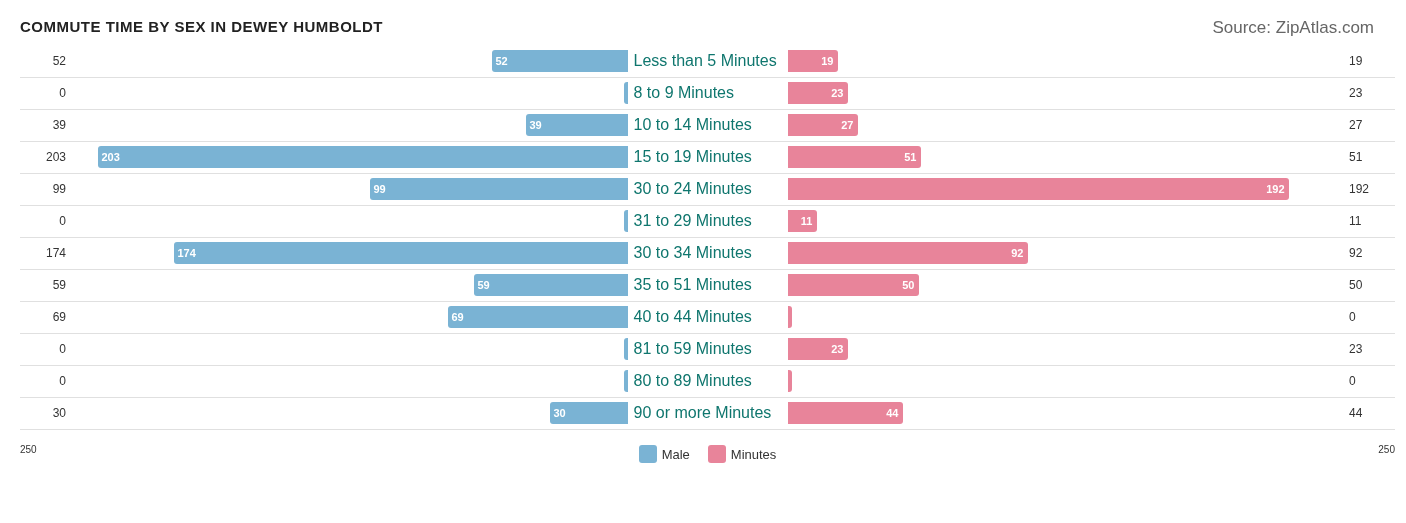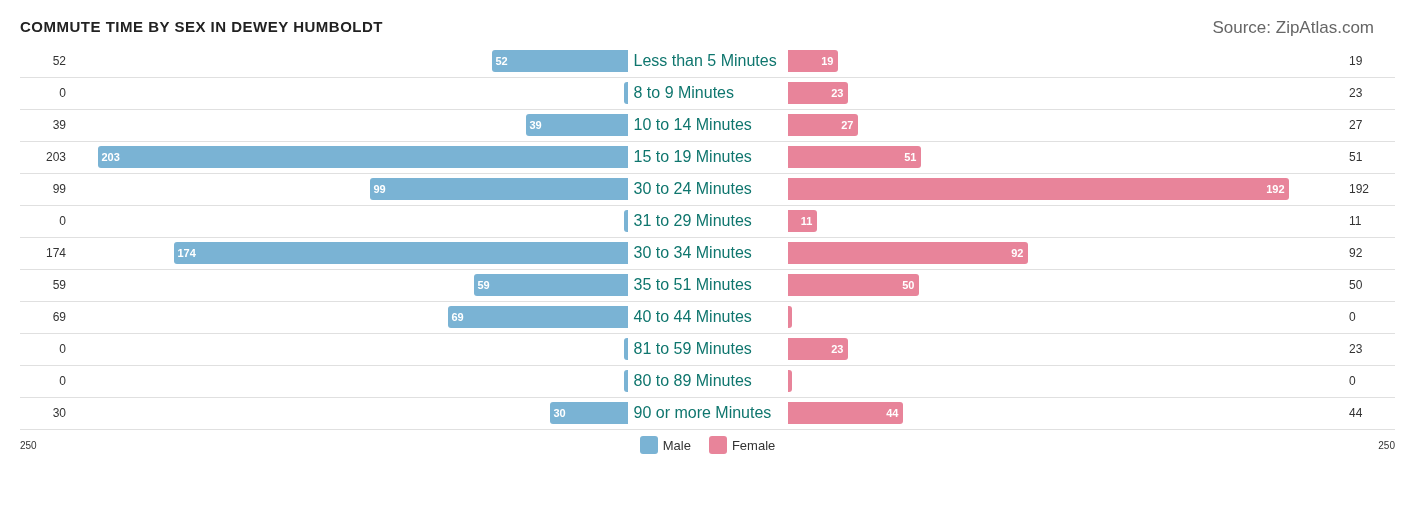--- a/index.html
+++ b/index.html
@@ -122,20 +122,21 @@
       width: 50px;
     }
     .footer-val.right {
       text-align: right;
     }
     .legend {
       display: flex;
       gap: 18px;
       justify-content: center;
       flex: 1;
+      margin-top: 9px;
     }
     .legend-item {
       display: flex;
       align-items: center;
       gap: 5px;
       font-size: 13px;
       color: #333;
     }
     .legend-box {
       width: 18px;
@@ -304,18 +305,18 @@
 
   <div class="footer">
     <div class="footer-val">250</div>
     <div class="legend">
       <div class="legend-item">
         <div class="legend-box" id="legend-male-box" style="background: rgb(122, 179, 212);"></div>
         <span>Male</span>
       </div>
       <div class="legend-item">
         <div class="legend-box" id="legend-female-box" style="background: rgb(232, 132, 154);"></div>
-        <span>Female</span>
+        <span>Minutes</span>
       </div>
     </div>
     <div class="footer-val right">250</div>
   </div>
 </div>
 
 </body></html>

